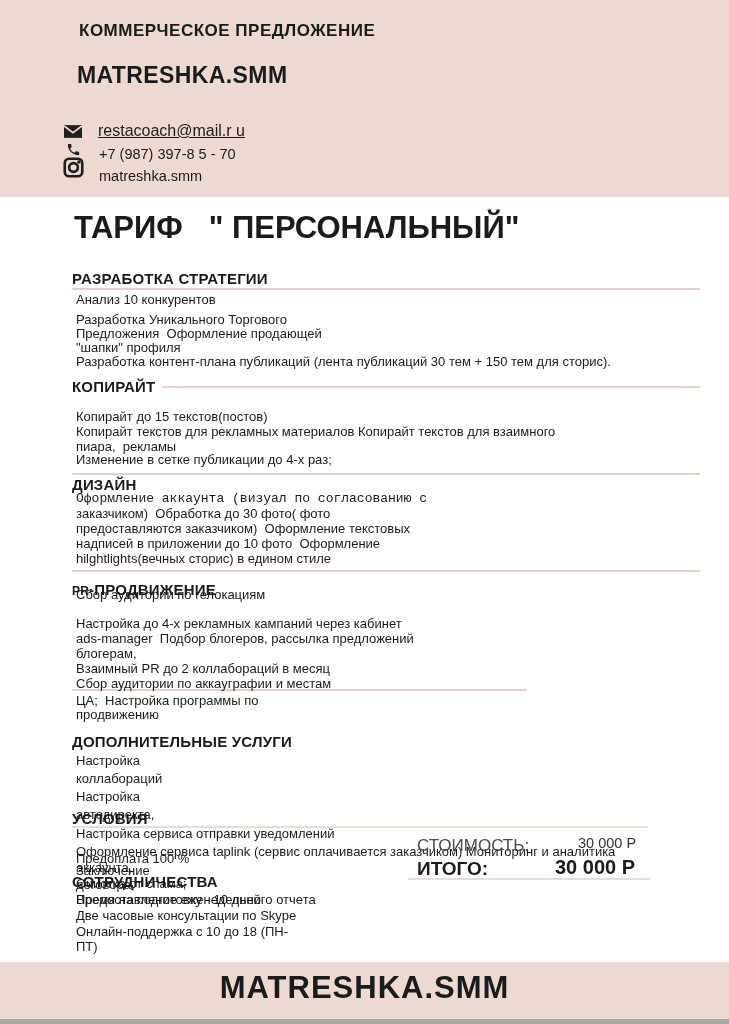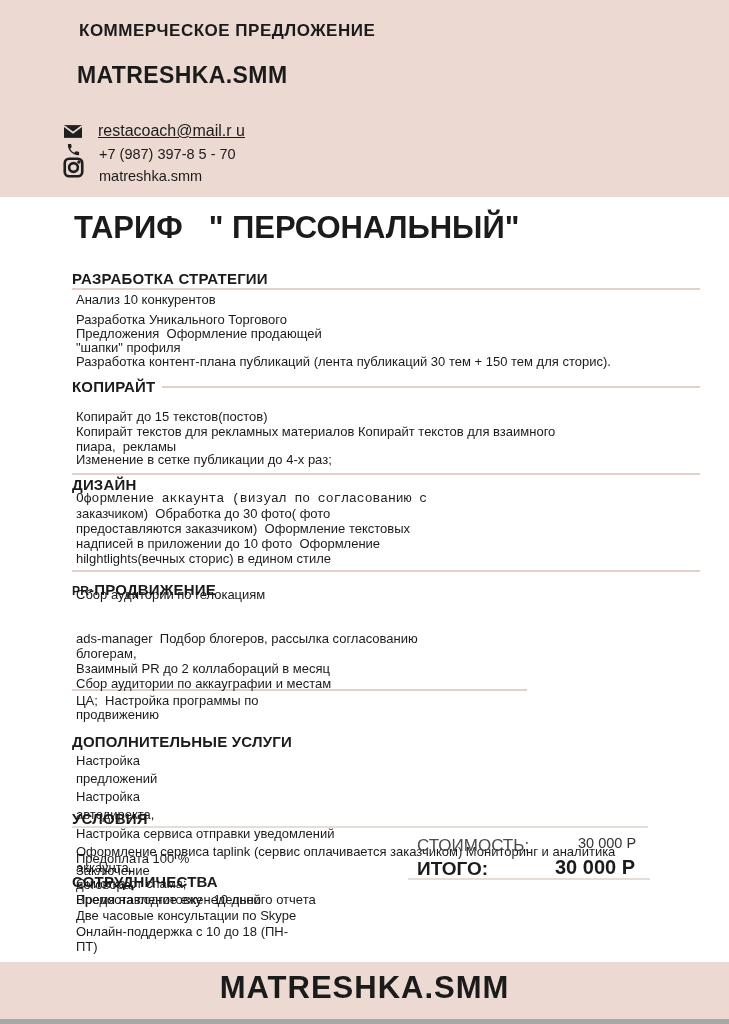--- a/index.html
+++ b/index.html
@@ -78,31 +78,32 @@
   <div class="abs txt h-section" style="left:72px;top:476px;">ДИЗАЙН</div>
   <div class="abs txt body13" style="left:76px;top:492px;font-family:Liberation Mono, monospace;">Оформление аккаунта (визуал по согласованию с</div>
   <div class="abs txt body13" style="left:76px;top:507px;">заказчиком)  Обработка до 30 фото( фото</div>
   <div class="abs txt body13" style="left:76px;top:522px;">предоставляются заказчиком)  Оформление текстовых</div>
   <div class="abs txt body13" style="left:76px;top:537px;">надписей в приложении до 10 фото  Оформление</div>
   <div class="abs txt body13" style="left:76px;top:552px;">hilghtlights(вечных сторис) в едином стиле</div>
 
   <div class="abs hr" style="left:72px;top:570px;width:628px;"></div>
   <div class="abs txt h-section" style="left:72px;top:581px;"><span class="pr-small b">PR</span><span>-ПРОДВИЖЕНИЕ</span></div>
   <div class="abs txt body13" style="left:76px;top:588px;">Сбор аудитории по гелокациям</div>
-  <div class="abs txt body13" style="left:76px;top:632px;">ads-manager  Подбор блогеров, рассылка согласованию</div>
+  <div class="abs txt body13" style="left:76px;top:617px;">Настройка до 4-х рекламных кампаний через кабинет</div>
+  <div class="abs txt body13" style="left:76px;top:632px;">ads-manager  Подбор блогеров, рассылка предложений</div>
   <div class="abs txt body13" style="left:76px;top:647px;">блогерам,</div>
   <div class="abs txt body13" style="left:76px;top:662px;">Взаимный PR до 2 коллабораций в месяц</div>
   <div class="abs hr" style="left:72px;top:689px;width:455px;"></div>
   <div class="abs txt body13" style="left:76px;top:677px;">Сбор аудитории по аккауграфии и местам</div>
   <div class="abs txt body13" style="left:76px;top:694px;">ЦА;  Настройка программы по</div>
   <div class="abs txt body13" style="left:76px;top:708px;">продвижению</div>
 
   <div class="abs txt h-section" style="left:72px;top:733px;">ДОПОЛНИТЕЛЬНЫЕ УСЛУГИ</div>
   <div class="abs txt body13" style="left:76px;top:754px;">Настройка</div>
-  <div class="abs txt body13" style="left:76px;top:772px;">предложений</div>
+  <div class="abs txt body13" style="left:76px;top:772px;">коллабораций</div>
   <div class="abs txt body13" style="left:76px;top:790px;">Настройка</div>
   <div class="abs txt body13" style="left:76px;top:808px;">автодиректа,</div>
   <div class="abs txt body13" style="left:76px;top:827px;">Настройка сервиса отправки уведомлений</div>
   <div class="abs txt body13" style="left:76px;top:845px;">Оформление сервиса taplink (сервис оплачивается заказчиком) Мониторинг и аналитика</div>
   <div class="abs txt body13" style="left:76px;top:861px;">аккаунта,</div>
   <div class="abs txt body13" style="left:76px;top:877px;">Очистка от спама;</div>
   <div class="abs txt body13" style="left:76px;top:893px;">Предоставление еженедельного отчета</div>
 
   <div class="abs txt h-section" style="left:72px;top:810px;">УСЛОВИЯ</div>
   <div class="abs txt h-section" style="left:72px;top:833px;margin-top:40px;">СОТРУДНИЧЕСТВА</div>

